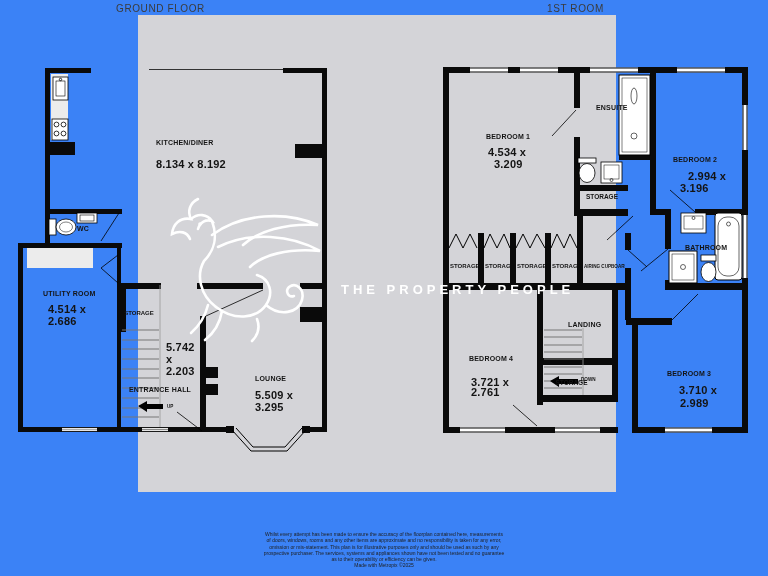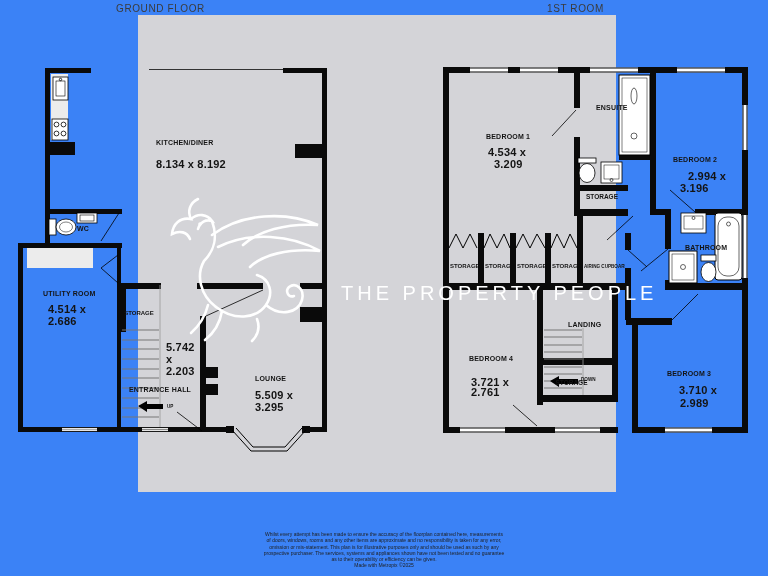--- a/index.html
+++ b/index.html
@@ -10,21 +10,21 @@
   .lbl{position:absolute;z-index:3;font-weight:bold;color:#141414;white-space:nowrap;}
   .room{font-size:7px;letter-spacing:.2px;}
   .dims{font-size:11px;letter-spacing:.2px;}
   .tiny{font-size:4.6px;}
   .clip{overflow:hidden;text-align:center;}
   .floor-title{position:absolute;z-index:3;font-size:10px;color:#3b3b3b;letter-spacing:.6px;
                font-weight:normal;white-space:nowrap;}
   .wm{position:absolute;left:0;top:0;width:768px;height:576px;z-index:5;pointer-events:none;}
   .wm-brand{position:absolute;left:272px;top:222px;width:360px;color:#fff;font-size:62px;
             font-weight:200;letter-spacing:9px;white-space:nowrap;}
-  .wm-tag{position:absolute;left:341px;top:282px;color:#fff;font-size:20px;font-weight:400;
+  .wm-tag{position:absolute;left:341px;top:282px;color:#fff;font-size:13px;font-weight:700;
           letter-spacing:4px;white-space:nowrap;}
   .footer{position:absolute;left:150px;width:468px;top:531px;z-index:3;text-align:center;
           font-size:5px;line-height:6.3px;color:#1f1f1f;}
 </style>
 </head>
 <body>
 
 <div id="stage">
 
   <div class="grayband"></div>

